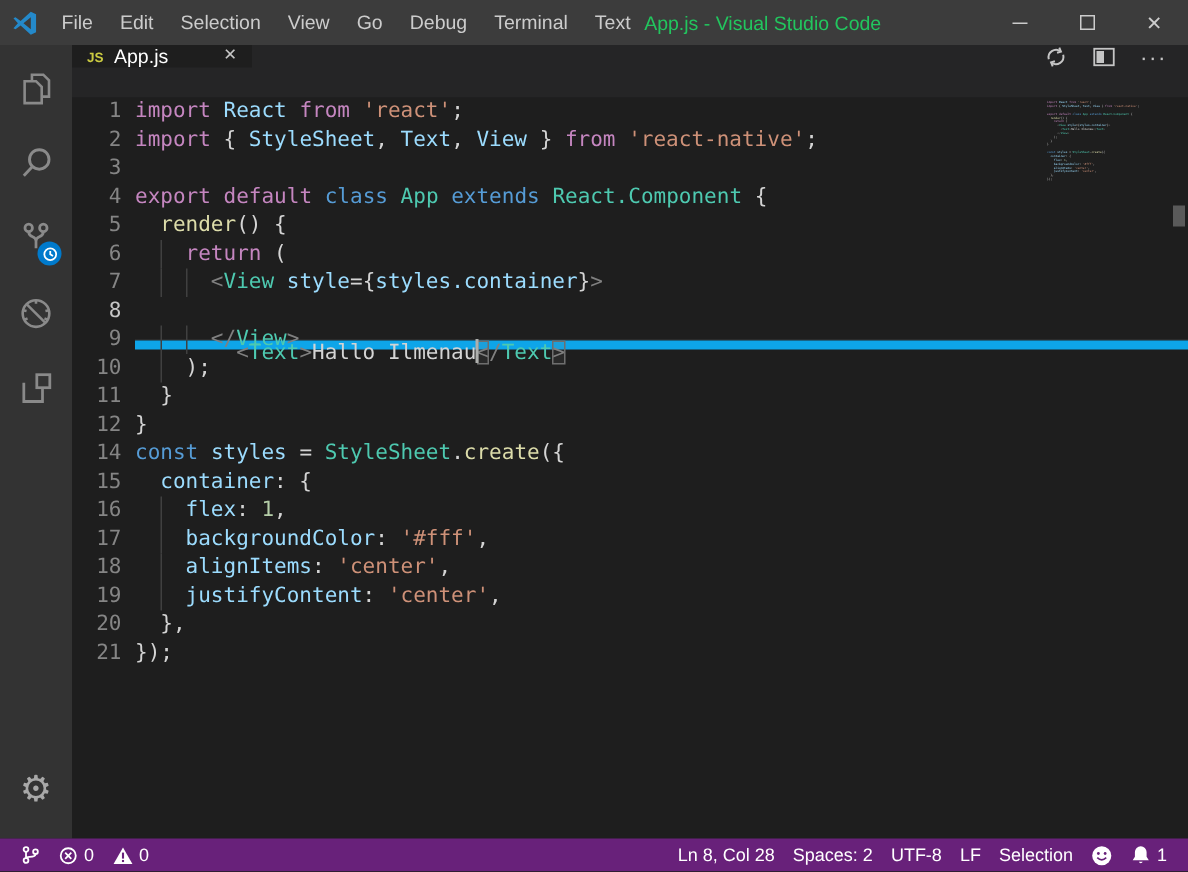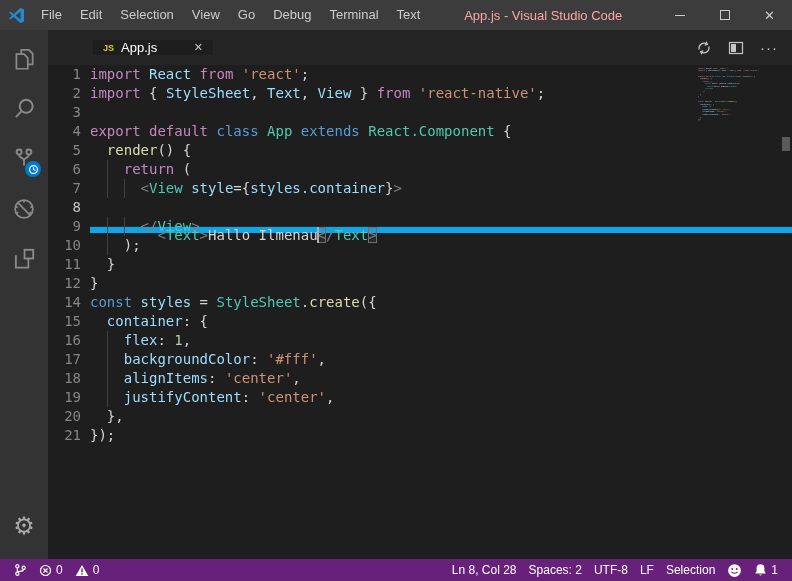--- a/index.html
+++ b/index.html
@@ -13,21 +13,21 @@
 
   
   .titlebar {
     position:absolute; left:0; top:0; width:792px; height:30px;
     background:#3C3C3C; color:#CCCCCC; font-size:13px;
     display:flex; align-items:center;
   }
   .logo { width:32px; height:30px; display:flex; align-items:center; justify-content:center; }
   .menus { display:flex; height:30px; }
   .menu-item { padding:0 9px; line-height:30px; cursor:default; }
-  .win-title { flex:1; text-align:center; white-space:nowrap; overflow:hidden; color:#fca5a5; }
+  .win-title { flex:1; white-space:nowrap; overflow:hidden; color:#22c55e; }
   .controls { display:flex; height:30px; }
   .ctrl { width:45px; height:30px; display:flex; align-items:center; justify-content:center; }
   .min-glyph { width:10px; height:1px; background:#CCCCCC; display:inline-block; }
   .max-glyph { width:10px; height:10px; border:1px solid #CCCCCC; display:inline-block; }
   .close-glyph { font-size:13px; color:#CCCCCC; line-height:1; }
 
   
   .activitybar {
     position:absolute; left:0; top:30px; width:48px; height:529px;
     background:#333333; display:flex; flex-direction:column; align-items:center;
@@ -37,21 +37,21 @@
   .ab-bottom { margin-top:auto; margin-bottom:8px; }
   .ab-badge {
     position:absolute; right:7px; bottom:7px; width:16px; height:16px; border-radius:50%;
     background:#007ACC; display:flex; align-items:center; justify-content:center;
   }
   .gear-glyph { font-family:"DejaVu Sans", sans-serif; font-size:24px; color:#A8A8A8; line-height:1; }
 
   
   .tabbar {
     position:absolute; left:48px; top:30px; width:744px; height:35px;
-    background:#252526; display:flex; align-items:center;padding-left:45px;
+    background:#252526; display:flex; align-items:flex-start;
   }
   .tab {
     width:120px; background:#1E1E1E; color:#FFFFFF; font-size:13px;
     display:flex; align-items:center; gap:7px; padding:0 10px;
   }
   .js-glyph { font-weight:bold; font-size:9px; color:#CBCB41; letter-spacing:0; }
   .tab-close { margin-left:auto; color:#C5C5C5; font-size:11px; line-height:1; }
   .tab-actions { margin-left:auto; display:flex; align-items:center; gap:16px; padding-right:14px; }
   .more-glyph { color:#C5C5C5; font-size:15px; letter-spacing:1px; line-height:1; }
 

